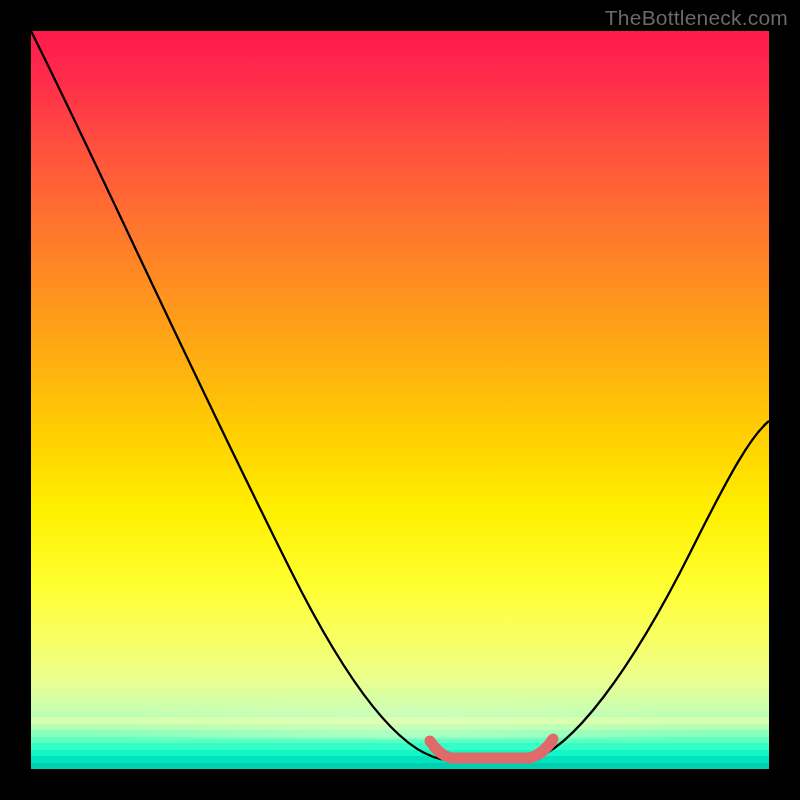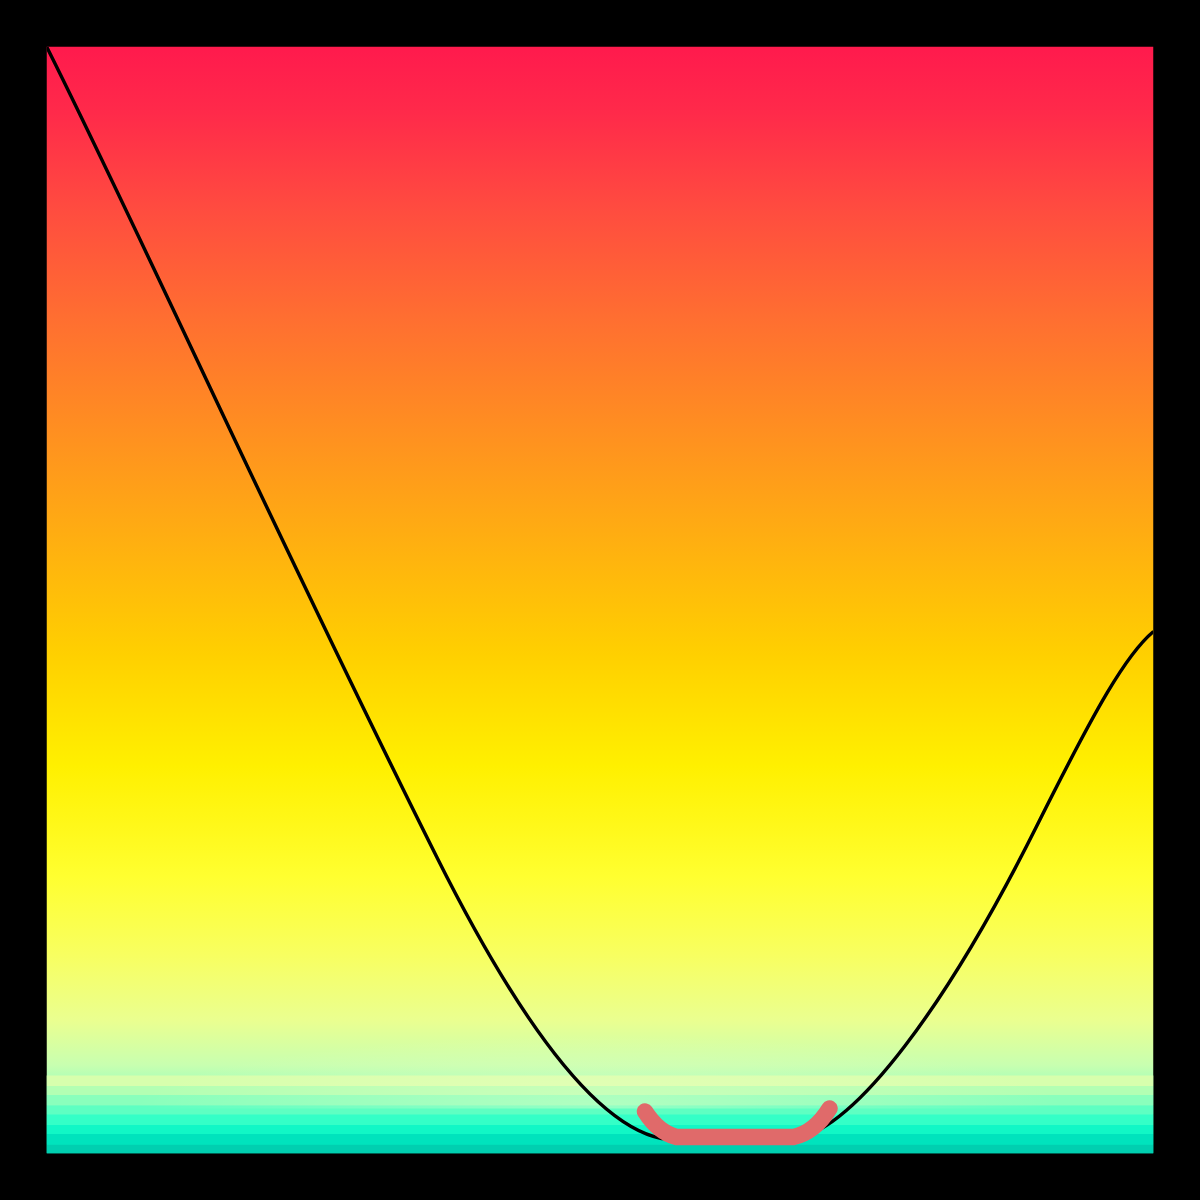--- a/index.html
+++ b/index.html
@@ -115,13 +115,14 @@
                C 540 720, 600 640, 660 520
                C 700 440, 720 405, 738 390" fill="none" stroke="#000" stroke-width="2.3"></path>
 
       <path d="M 399 710
                Q 408 724, 420 727
                L 498 727
                Q 512 724, 522 708" fill="none" stroke="#e06a6a" stroke-width="11" stroke-linecap="round" stroke-linejoin="round"></path>
     </svg>
   </div>
 
+  <div class="watermark">TheBottleneck.com</div>
 </div>
 
 </body></html>

